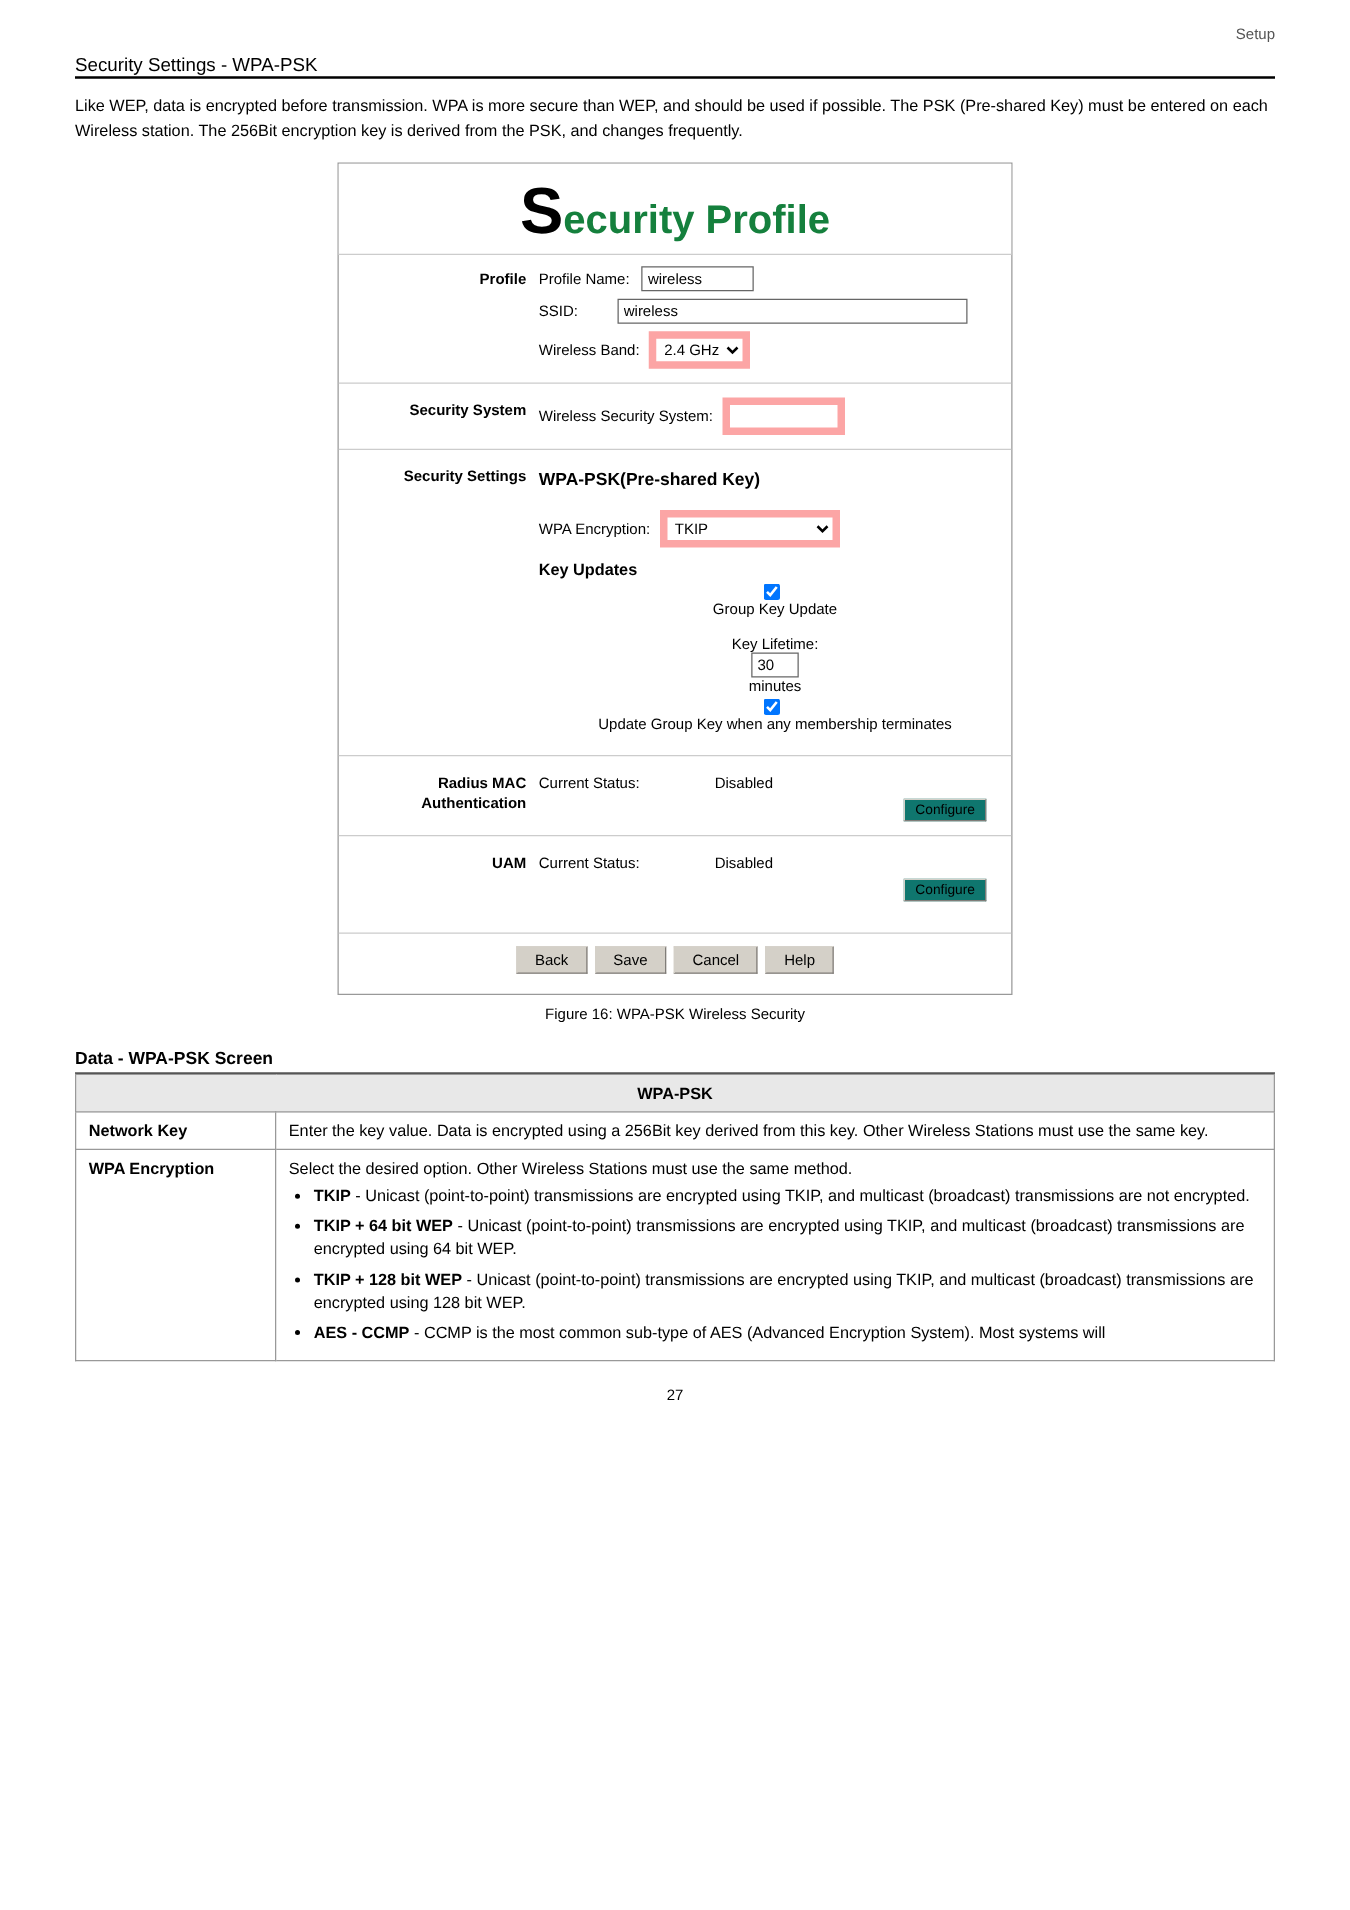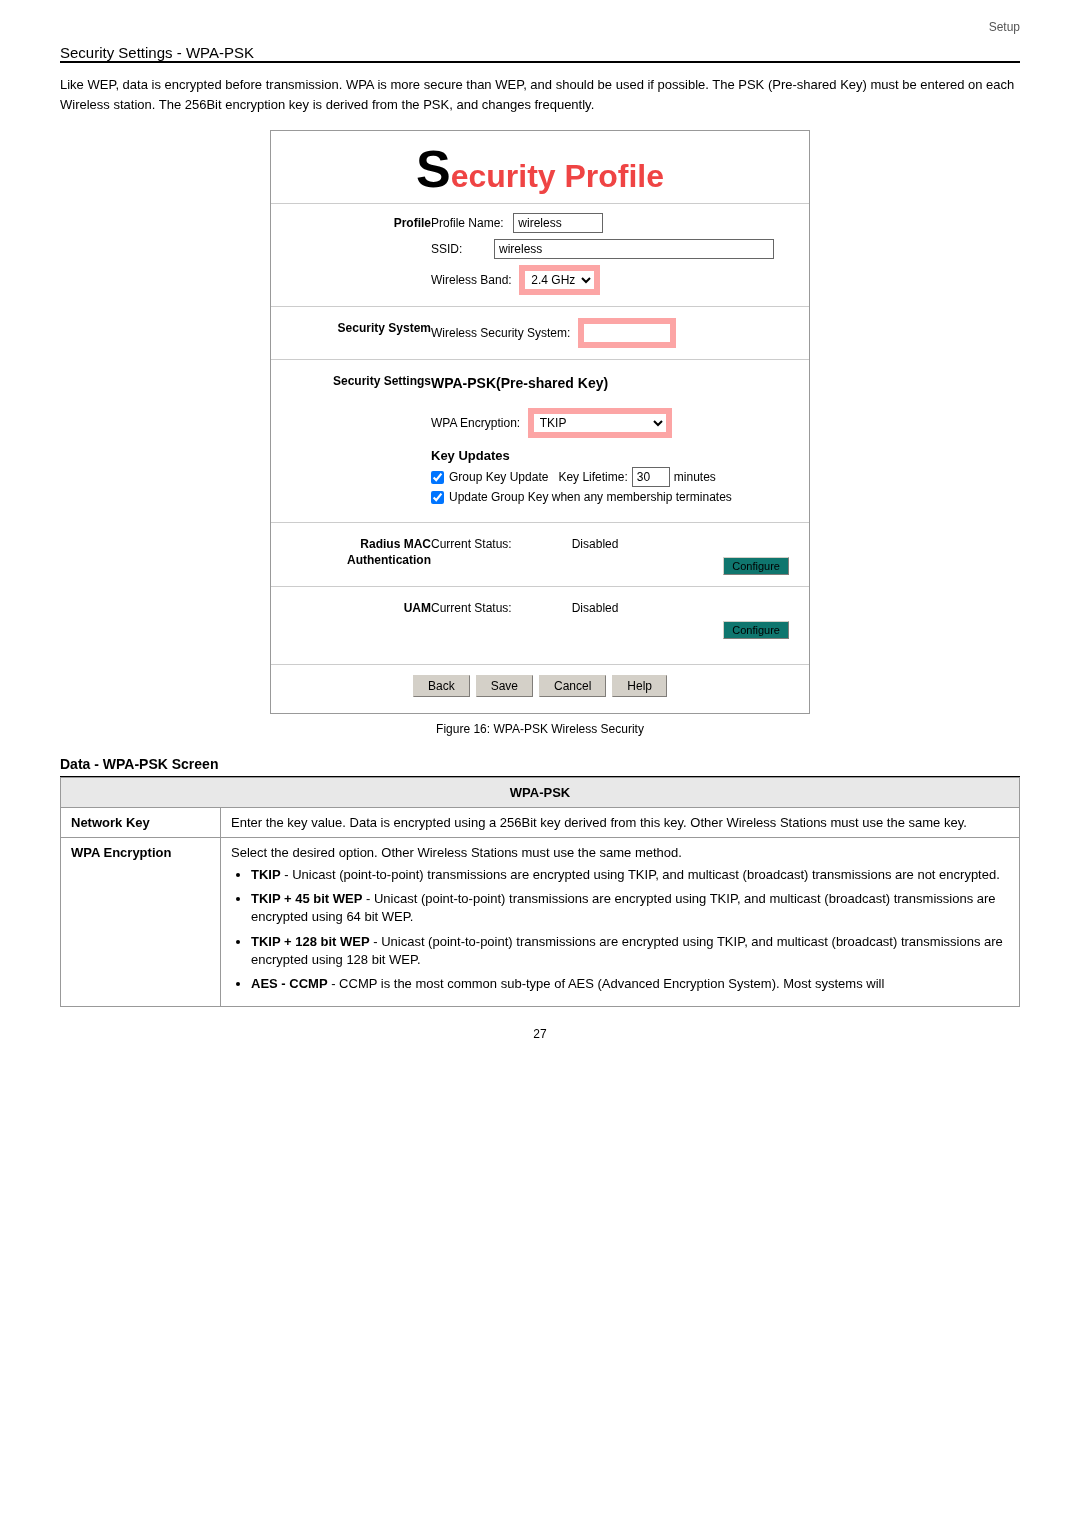--- a/index.html
+++ b/index.html
@@ -45,33 +45,34 @@
     }
     .profile-panel-header .big-s {
       font-size: 52px;
       font-weight: bold;
       color: #000;
       line-height: 1;
     }
     .profile-panel-header .title-rest {
       font-size: 32px;
       font-weight: bold;
-      color: #ef4444;
+      color: #15803d;
     }
     .profile-panel-body {
       padding: 6px 0;
     }
     .form-row {
       display: flex;
       align-items: flex-start;
       padding: 3px 0;
     }
     .form-label-col {
       width: 160px;
       text-align: right;
+      padding-right: 10px;
       font-size: 12px;
       font-weight: bold;
       flex-shrink: 0;
       padding-top: 3px;
     }
     .form-label-col.normal {
       font-weight: normal;
     }
     .form-content-col {
       flex: 1;
@@ -117,20 +118,21 @@
     .key-updates-title {
       font-size: 13px;
       font-weight: bold;
       margin-bottom: 4px;
     }
     .checkbox-row {
       display: flex;
       align-items: center;
       font-size: 12px;
       margin-bottom: 3px;
+      flex-direction: column;
     }
     .checkbox-row input[type="checkbox"] {
       margin-right: 5px;
     }
     .inline-input {
       border: 1px solid #666;
       font-size: 12px;
       padding: 1px 3px;
       width: 38px;
       margin: 0 4px;
@@ -383,21 +385,21 @@
     <tr>
       <td>Network Key</td>
       <td>Enter the key value. Data is encrypted using a 256Bit key derived from this key. Other Wireless Stations must use the same key.</td>
     </tr>
     <tr>
       <td>WPA Encryption</td>
       <td>
         <span>Select the desired option. Other Wireless Stations must use the same method.</span>
         <ul>
           <li><strong>TKIP</strong> - Unicast (point-to-point) transmissions are encrypted using TKIP, and multicast (broadcast) transmissions are not encrypted.</li>
-          <li><strong>TKIP + 45 bit WEP</strong> - Unicast (point-to-point) transmissions are encrypted using TKIP, and multicast (broadcast) transmissions are encrypted using 64 bit WEP.</li>
+          <li><strong>TKIP + 64 bit WEP</strong> - Unicast (point-to-point) transmissions are encrypted using TKIP, and multicast (broadcast) transmissions are encrypted using 64 bit WEP.</li>
           <li><strong>TKIP + 128 bit WEP</strong> - Unicast (point-to-point) transmissions are encrypted using TKIP, and multicast (broadcast) transmissions are encrypted using 128 bit WEP.</li>
           <li><strong>AES - CCMP</strong> - CCMP is the most common sub-type of AES (Advanced Encryption System). Most systems will</li>
         </ul>
       </td>
     </tr>
   </tbody>
 </table>
 
 <div class="page-number">27</div>
 

